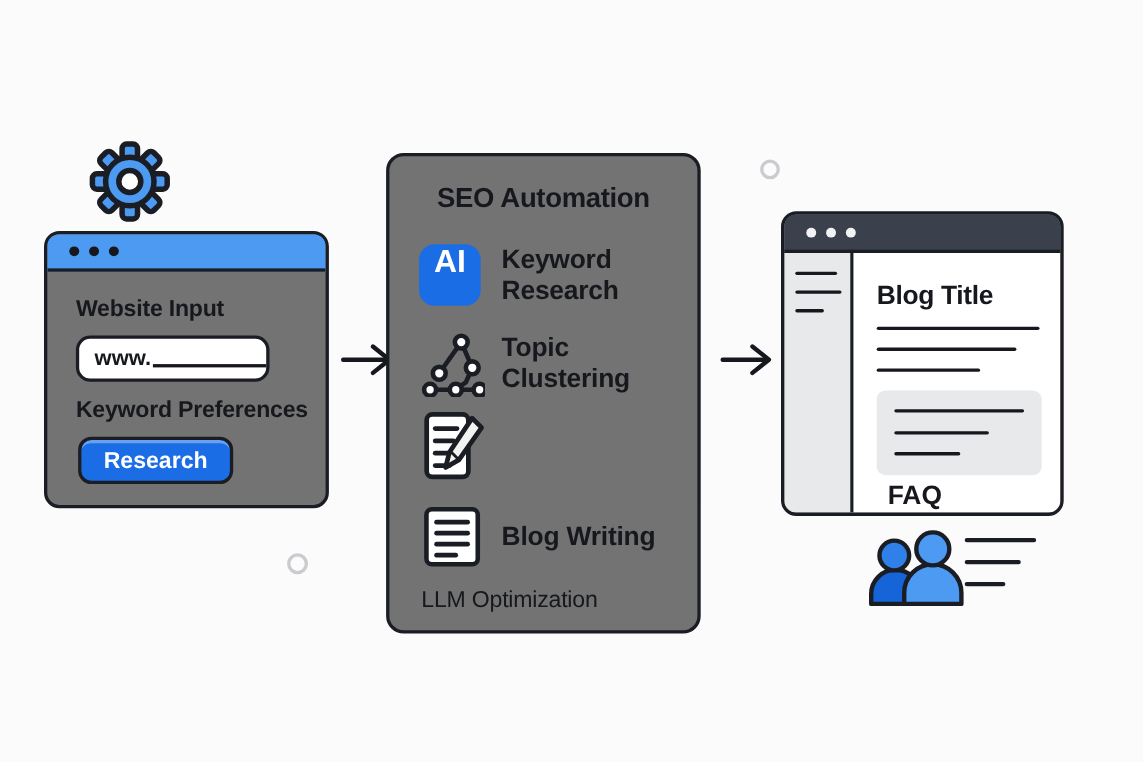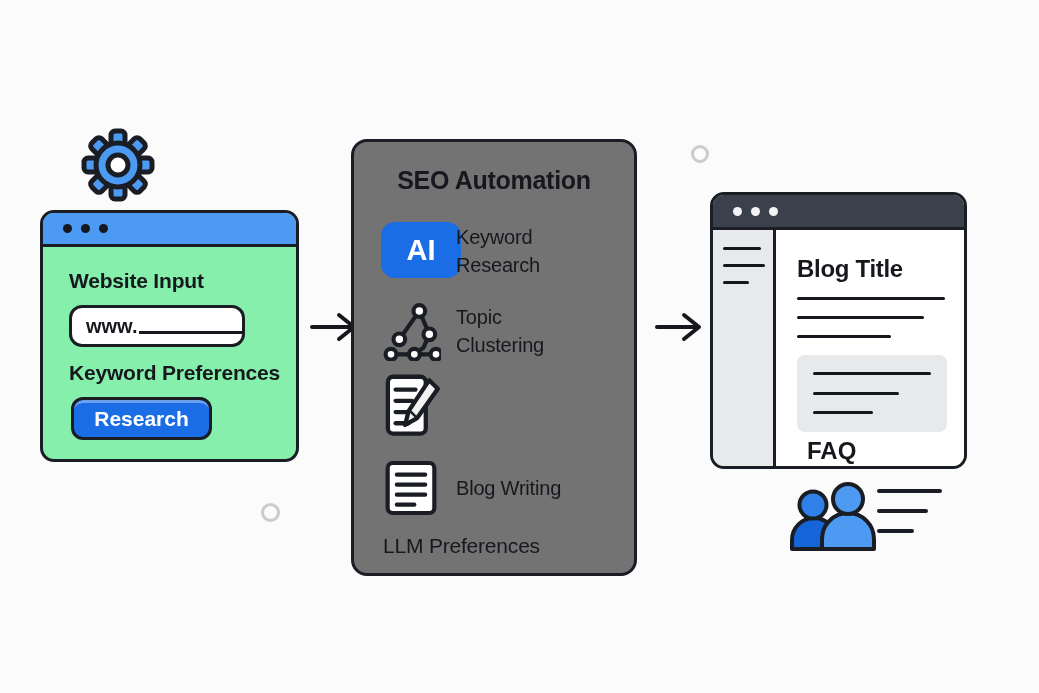--- a/index.html
+++ b/index.html
@@ -6,21 +6,21 @@
     --background:#FBFBFC; --outline:#1A1D24; --text:#16181D;
     --blue_light:#4C9AF1; --blue_deep:#1B6DE6; --blue_mid:#2F80E8; --blue_dark:#1565D8;
     --titlebar_dark:#3B404D; --panel_gray:#E7E9EB; --ring_gray:#C9CBCE;
   }
   *{margin:0;padding:0;box-sizing:border-box;}
   html,body{width:100%;height:100%;}
   body{font-family:"Liberation Sans",sans-serif;background:#fff;}
   .canvas{position:relative;width:1039px;height:693px;background:var(--background);overflow:hidden;}
 
   
-  .window{position:absolute;background:#86efac;border:3px solid var(--outline);border-radius:14px;overflow:hidden;}
+  .window{position:absolute;background:#737373;border:3px solid var(--outline);border-radius:14px;overflow:hidden;}
   .titlebar{display:flex;align-items:center;padding-left:20px;gap:9px;border-bottom:3px solid var(--outline);}
   .titlebar.blue{height:34px;background:var(--blue_light);}
   .titlebar.dark{height:35px;background:var(--titlebar_dark);}
   .dot{width:9px;height:9px;border-radius:50%;}
   .dot.dark{background:var(--text);}
   .dot.light{background:#F2F3F5;}
 
   
   #input-window{left:40px;top:210px;width:259px;height:252px;}
   .form-label{position:absolute;left:26px;font-size:21px;font-weight:600;color:var(--text);letter-spacing:-.2px;}
@@ -34,24 +34,24 @@
     border:3px solid var(--outline);border-radius:12px;color:#fff;font-family:"Liberation Sans",sans-serif;
     font-size:21px;font-weight:700;cursor:pointer;
     box-shadow:inset 0 4px 0 -1px rgba(255,255,255,.35);}
 
   
   #seo-panel{position:absolute;left:351px;top:139px;width:286px;height:437px;background:#737373;
     border:3px solid var(--outline);border-radius:16px;}
   .seo-title{position:absolute;top:24px;left:0;width:100%;text-align:center;font-size:25px;font-weight:700;
     color:var(--text);letter-spacing:-.3px;}
   .seo-item-icon{position:absolute;left:27px;}
-  .seo-item-label{position:absolute;left:102px;font-size:20px;font-weight:400;color:var(--text);
+  .seo-item-label{position:absolute;left:102px;font-size:24px;font-weight:700;color:var(--text);
     line-height:28px;white-space:pre-line;letter-spacing:-.2px;}
-  .ai-badge{width:80px;height:56px;border-radius:14px;background:var(--blue_deep);color:#fff;
-    display:flex;align-items:center;justify-content:center;font-size:29px;font-weight:700;}
+  .ai-badge{width:56px;height:56px;border-radius:14px;background:var(--blue_deep);color:#fff;
+    display:flex;justify-content:center;font-size:29px;font-weight:700;}
   .seo-footer{position:absolute;left:29px;top:392px;font-size:21px;font-weight:500;color:var(--text);letter-spacing:-.2px;}
 
   
   .arrow{position:absolute;}
   .ring{position:absolute;border:3px solid var(--ring_gray);border-radius:50%;background:transparent;}
   #ring-top{left:691px;top:145px;width:18px;height:18px;}
   #ring-bottom{left:261px;top:503px;width:19px;height:19px;}
 
   
   #blog-window{left:710px;top:192px;width:257px;height:277px;}
@@ -156,21 +156,21 @@
       <rect x="8" y="6" width="56" height="60" rx="6" fill="#fff" stroke="var(--outline)" stroke-width="5"></rect>
       <g stroke="var(--outline)" stroke-width="5" stroke-linecap="round">
         <line x1="19" y1="20" x2="53" y2="20"></line>
         <line x1="19" y1="32" x2="53" y2="32"></line>
         <line x1="19" y1="44" x2="53" y2="44"></line>
         <line x1="19" y1="56" x2="40" y2="56"></line>
       </g>
     </svg>
     <div class="seo-item-label" style="top:332px;">Blog Writing</div>
 
-    <div class="seo-footer">LLM Preferences</div>
+    <div class="seo-footer">LLM Optimization</div>
   </div>
 
   <svg class="arrow" style="left:654px;top:303px;" width="50" height="48" viewBox="0 0 50 48">
     <g stroke="var(--text)" stroke-width="4" fill="none" stroke-linecap="round" stroke-linejoin="round">
       <line x1="3" y1="24" x2="42" y2="24"></line>
       <polyline points="30,12 45,24 30,36"></polyline>
     </g>
   </svg>
 
   <div class="ring" id="ring-top"></div>

